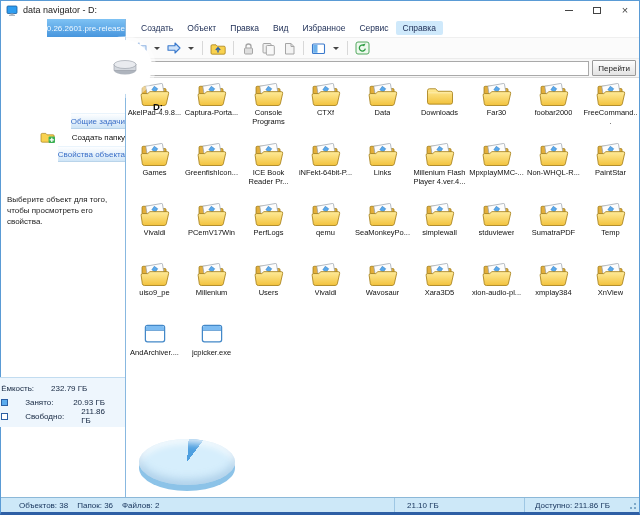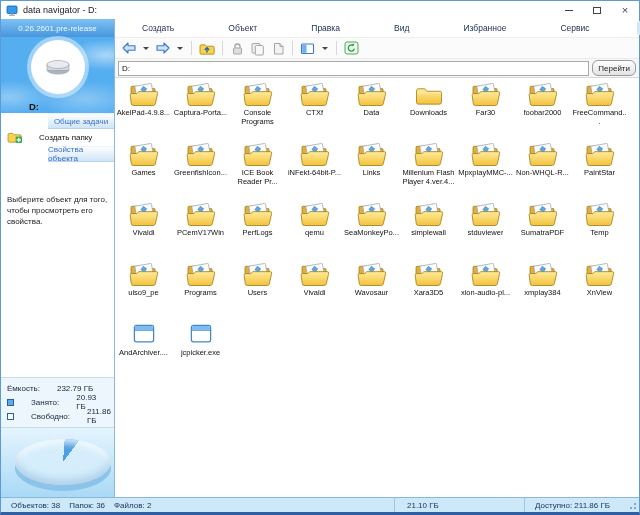--- a/index.html
+++ b/index.html
@@ -15,21 +15,21 @@
   .win-controls { display:flex; height:100%; }
   .wc { width:28px; display:flex; align-items:center; justify-content:center; color:#444; }
   .wc-min-glyph { width:8px; border-bottom:1px solid #444; display:inline-block; }
   .wc-max-glyph { width:8px; height:7px; border:1px solid #444; display:inline-block; }
   .wc-close-glyph { font-size:11px; line-height:11px; }
 
   
   .body-row { flex:1; display:flex; min-height:0; }
 
   
-  .sidebar { width:114px; flex:none; display:flex; flex-direction:column; border-right:1px solid #88b8e0; }
+  .sidebar { width:125px; flex:none; display:flex; flex-direction:column; border-right:1px solid #88b8e0;align-items:flex-end; }
   .version-band { height:18px; flex:none; background:linear-gradient(#7ec2f4,#4795dd);
                   color:#eef8ff; font-size:8px; display:flex; align-items:center; justify-content:center; }
   .drive-panel { height:76px; flex:none; position:relative;
     background:
       radial-gradient(55px 22px at 105px 18px, rgba(255,255,255,.5), rgba(255,255,255,0) 70%),
       radial-gradient(60px 24px at 8px 60px, rgba(255,255,255,.35), rgba(255,255,255,0) 70%),
       radial-gradient(70px 26px at 85px 62px, rgba(255,255,255,.3), rgba(255,255,255,0) 70%),
       #55aef0; }
   .drive-circle { position:absolute; left:50%; transform:translateX(-50%); top:3px; width:54px; height:54px;
                   background:#fff; border-radius:50%; box-shadow:0 0 0 4px rgba(255,255,255,.45);
@@ -51,47 +51,47 @@
   .pie-panel { height:70px; flex:none; position:relative; border-top:1px solid #c2dcf0;
                background:linear-gradient(#e4f4fe,#a9d9f6); }
   .pie-side { position:absolute; left:14px; top:17px; width:96px; height:46px; border-radius:50%;
               background:#8cc3e8; }
   .pie-top  { position:absolute; left:14px; top:11px; width:96px; height:46px; border-radius:50%;
               background:conic-gradient(from 4deg, #4d9fe0 0 33deg, #d6eefc 33deg 360deg);
               box-shadow:inset 0 -5px 8px rgba(110,160,205,.4), inset 0 4px 7px rgba(255,255,255,.85); }
 
   
   .main { flex:1; display:flex; flex-direction:column; min-width:0; }
-  .menubar { height:18px; flex:none; display:flex; align-items:center; padding-left:20px;
-             font-size:8.5px; color:#1c2c54; background:#fff;gap:40px; }
+  .menubar { height:18px; flex:none; display:flex; align-items:center; padding-left:8px;
+             font-size:8.5px; color:#1c2c54; background:#fff; }
   .menu-item { padding:2px 7px; border-radius:2px; white-space:nowrap; }
   .menu-item.hl { background:#cfe9fb; }
   .toolbar { height:21px; flex:none; display:flex; align-items:center; padding-left:4px;
              background:#fbfbfb; border-top:1px solid #efefef; }
   .tb { display:flex; align-items:center; justify-content:center; height:19px; padding:0 2px; }
   .caret { width:0; height:0; border-left:3px solid transparent; border-right:3px solid transparent;
            border-top:3px solid #444; margin:0 2px; }
   .tsep { width:1px; height:14px; background:#d8d8d8; margin:0 4px; flex:none; }
   .addressbar { height:20px; flex:none; display:flex; align-items:center; padding:0 3px;
                 background:#f7f7f7; border-top:1px solid #ebebeb; border-bottom:1px solid #d9d9d9; gap:3px; }
   .addr-input { flex:1; height:15px; border:1px solid #a9a9a9; font-size:8px; padding:0 3px;
                 font-family:inherit; background:#fff; color:#111; }
   .go-btn { height:16px; font-size:8px; padding:0 5px; background:linear-gradient(#fefefe,#e3e3e3);
-            border:1px solid #9a9a9a; border-radius:6px; color:#222; font-family:inherit; }
+            border:1px solid #9a9a9a; border-radius:1px; color:#222; font-family:inherit; }
   .content { flex:1; background:#fff; overflow:hidden; }
   .grid { display:grid; grid-template-columns:repeat(9,57px); grid-auto-rows:60px; padding-top:2px; }
   .cell { display:flex; flex-direction:column; align-items:center; padding-top:3px; overflow:hidden; }
   .gi { width:32px; height:25px; flex:none; }
   .glabel { font-size:7.5px; line-height:9px; text-align:center; color:#111;
             max-width:56px; max-height:19px; overflow:hidden; word-wrap:break-word; }
 
   
   .statusbar { height:15px; flex:none; display:flex; background:#cde8f8; border-top:1px solid #8cb8d8;
                font-size:8px; color:#15325a; align-items:stretch; }
-  .sb1 { width:394px; flex:none; display:flex; align-items:center; padding-left:10px; gap:9px;
+  .sb1 { width:394px; flex:none; display:flex; align-items:center; padding-left:18px; gap:9px;
          border-right:1px solid #9ec7e4; }
   .sb2 { width:130px; flex:none; display:flex; align-items:center; padding-left:12px;
          border-right:1px solid #9ec7e4; }
   .sb3 { flex:1; display:flex; align-items:center; padding-left:10px; position:relative; }
   .grip { position:absolute; right:3px; bottom:3px; width:2px; height:2px; background:#7ea9c9;
           box-shadow:-4px 0 #7ea9c9, 0 -4px #7ea9c9; }
   .hidden-defs { position:absolute; width:0; height:0; overflow:hidden; }
 </style>
 </head>
 <body>
@@ -445,21 +445,21 @@
             <div class="cell">
               <svg class="gi" viewBox="0 0 32 26">
                 <use href="#sym-folder-open"></use>
               </svg>
               <div class="glabel">uiso9_pe</div>
             </div>
             <div class="cell">
               <svg class="gi" viewBox="0 0 32 26">
                 <use href="#sym-folder-open"></use>
               </svg>
-              <div class="glabel">Programs</div>
+              <div class="glabel">Millenium</div>
             </div>
             <div class="cell">
               <svg class="gi" viewBox="0 0 32 26">
                 <use href="#sym-folder-open"></use>
               </svg>
               <div class="glabel">Users</div>
             </div>
             <div class="cell">
               <svg class="gi" viewBox="0 0 32 26">
                 <use href="#sym-folder-open"></use>

